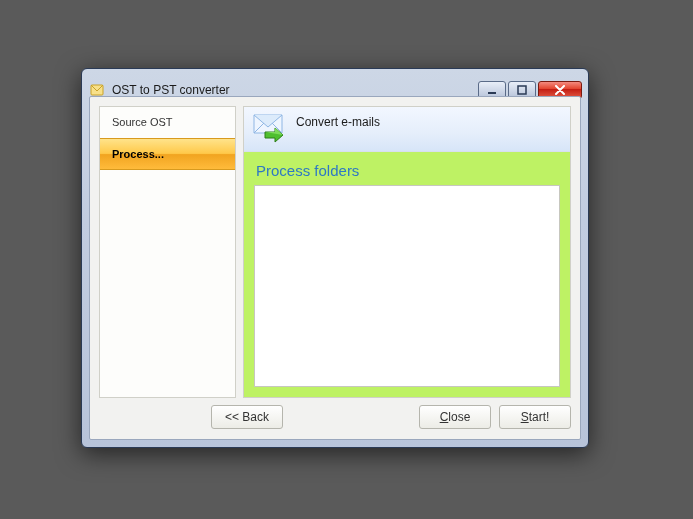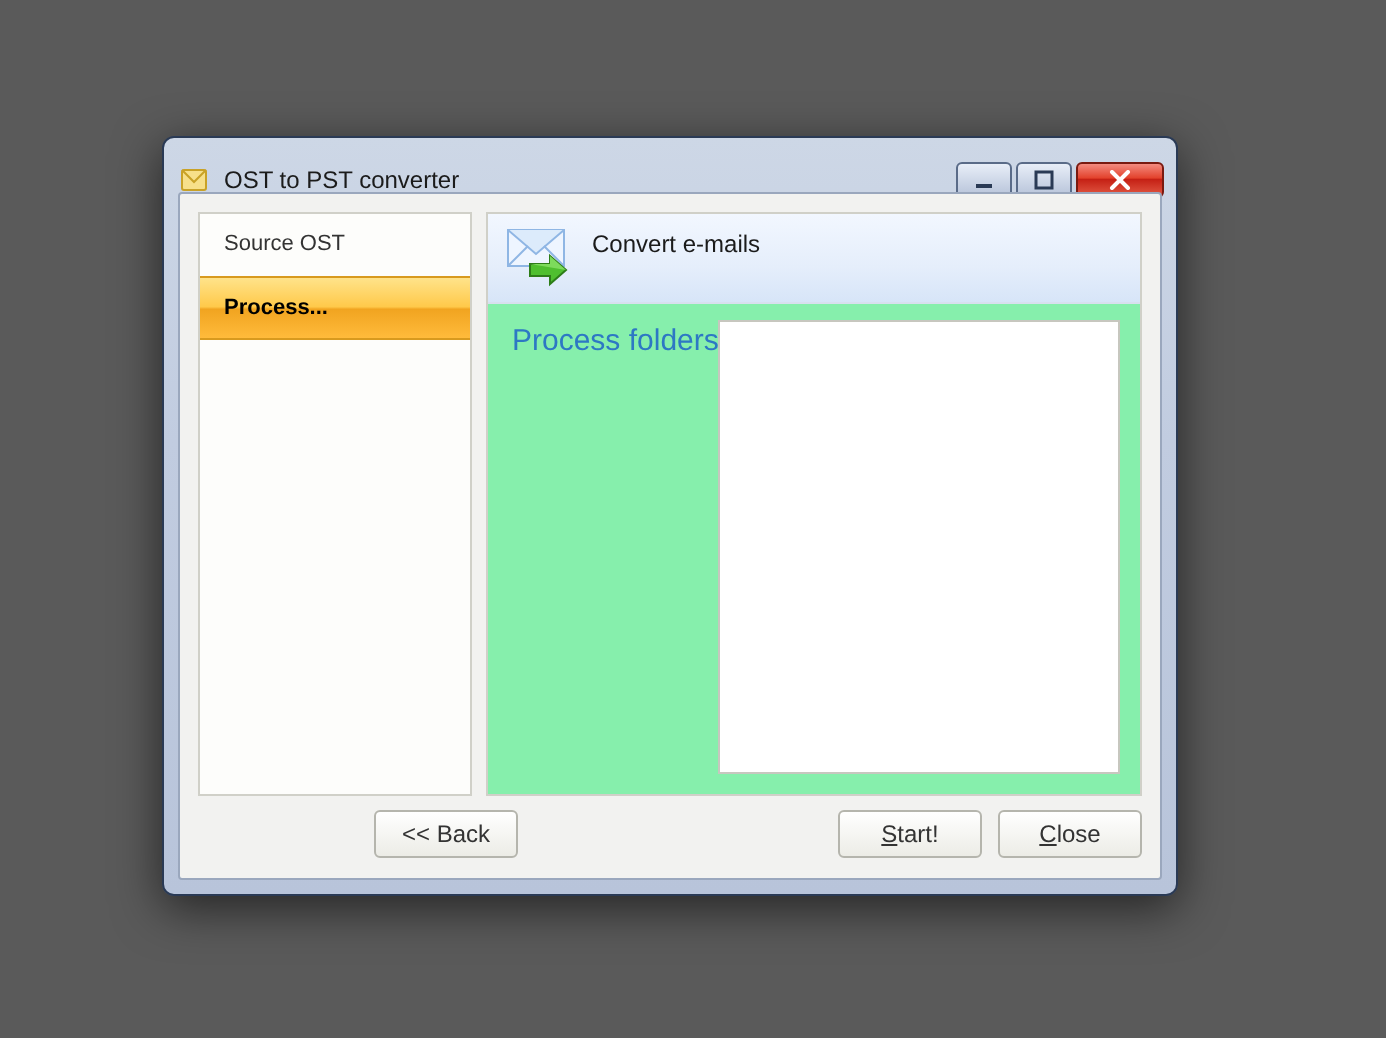--- a/index.html
+++ b/index.html
@@ -91,21 +91,21 @@
   }
   .side-item.active {
     background: linear-gradient(to bottom, #ffe38a 0%, #ffc94a 48%, #f1a420 52%, #ffbb3b 100%);
     border-top: 1px solid #d89a1e;
     border-bottom: 1px solid #d89a1e;
     font-weight: bold;
     color: #000;
   }
   .main {
     flex: 1;
-    background: #86efac;
+    background: #bef264;
     border: 1px solid #d0d0c8;
     box-sizing: border-box;
     display: flex;
     flex-direction: column;
     justify-content: center;
   }
   .banner {
     height: 44px;
     background: linear-gradient(to bottom, #f2f7ff 0%, #e5eefb 60%, #d7e5f8 100%);
     border-bottom: 1px solid #d7e0ee;
@@ -120,21 +120,21 @@
   }
   .banner-title {
     color: #1b1b1b;
     font-size: 12px;
     margin-top: -14px;
   }
   .section {
     padding: 8px 10px 10px 10px;
     flex: 1;
     display: flex;
-    flex-direction: row;
+    flex-direction: column;
   }
   .section-title {
     color: #2d78c4;
     font-size: 15px;
     margin: 2px 0 6px 2px;
   }
   .listbox {
     flex: 1;
     background: #fff;
     border: 1px solid #c7c7bf;
@@ -156,21 +156,21 @@
     background: linear-gradient(to bottom, #ffffff, #ecece6);
     border: 1px solid #b5b5ad;
     border-radius: 3px;
     color: #333;
     font-size: 12px;
     font-family: inherit;
     cursor: pointer;
     box-sizing: border-box;
   }
   .btn u { text-decoration: underline; }
-  .footer .left-group { display:flex; gap:8px; margin-left: 88px; }
+  .footer .left-group { display:flex; gap:8px; margin-left: 112px; }
   .footer .right-group { display:flex; gap:8px; }
 </style>
 </head>
 <body>
 
 <div class="window">
   <div class="titlebar">
     <span class="app-icon">
       <svg width="16" height="16" viewBox="0 0 16 16">
         <rect x="1" y="3" width="12" height="10" rx="1" fill="#f7e08a" stroke="#c9a227"></rect>
@@ -231,18 +231,18 @@
       </div>
 
     </div>
 
     <div class="footer">
       <div class="left-group">
         <button class="btn"><span>&lt;&lt; Back</span></button>
       </div>
       <div class="spacer-mid"></div>
       <div class="right-group">
+        <button class="btn"><u>C</u><span>lose</span></button>
         <button class="btn"><u>S</u><span>tart!</span></button>
-        <button class="btn"><u>C</u><span>lose</span></button>
       </div>
     </div>
   </div>
 </div>
 
 </body></html>

